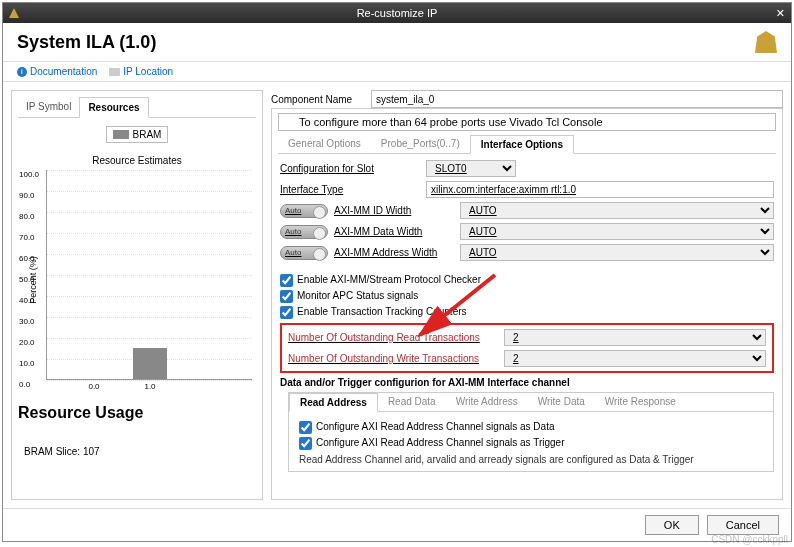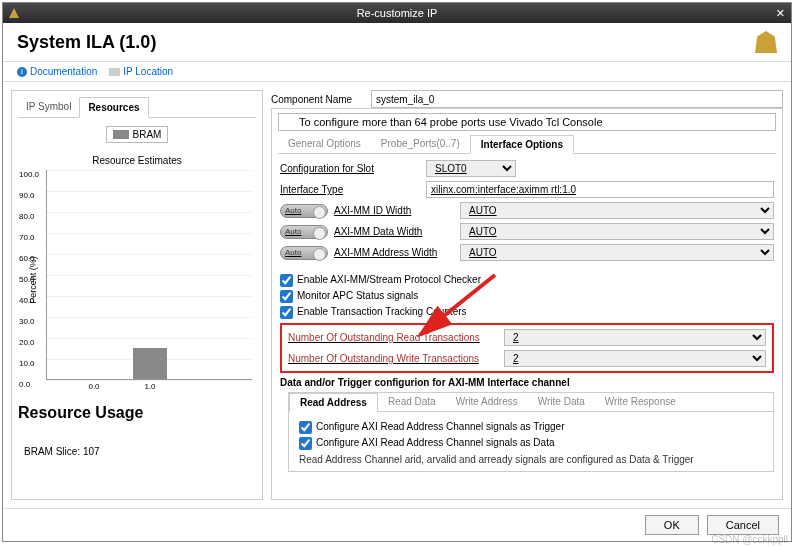--- a/index.html
+++ b/index.html
@@ -194,25 +194,25 @@
             <div class="tabs" style="margin:0">
               <div class="tab active">Read Address</div>
               <div class="tab">Read Data</div>
               <div class="tab">Write Address</div>
               <div class="tab">Write Data</div>
               <div class="tab">Write Response</div>
             </div>
             <div style="padding:6px 10px">
               <label class="chk">
                   <input type="checkbox" checked="" style="">
-                  <span>Configure AXI Read Address Channel signals as Trigger</span>
+                  <span>Configure AXI Read Address Channel signals as Data</span>
                 </label>
               <label class="chk">
                   <input type="checkbox" checked="" style="">
-                  <span>Configure AXI Read Address Channel signals as Data</span>
+                  <span>Configure AXI Read Address Channel signals as Trigger</span>
                 </label>
               <div style="font-size:10px;margin-top:4px;color:#333">Read Address Channel arid, arvalid and arready signals are configured as Data &amp; Trigger</div>
             </div>
           </div>
         </div>
       </div>
     </div>
   </div>
   <div class="footer">
     <button class="btn">OK</button>

